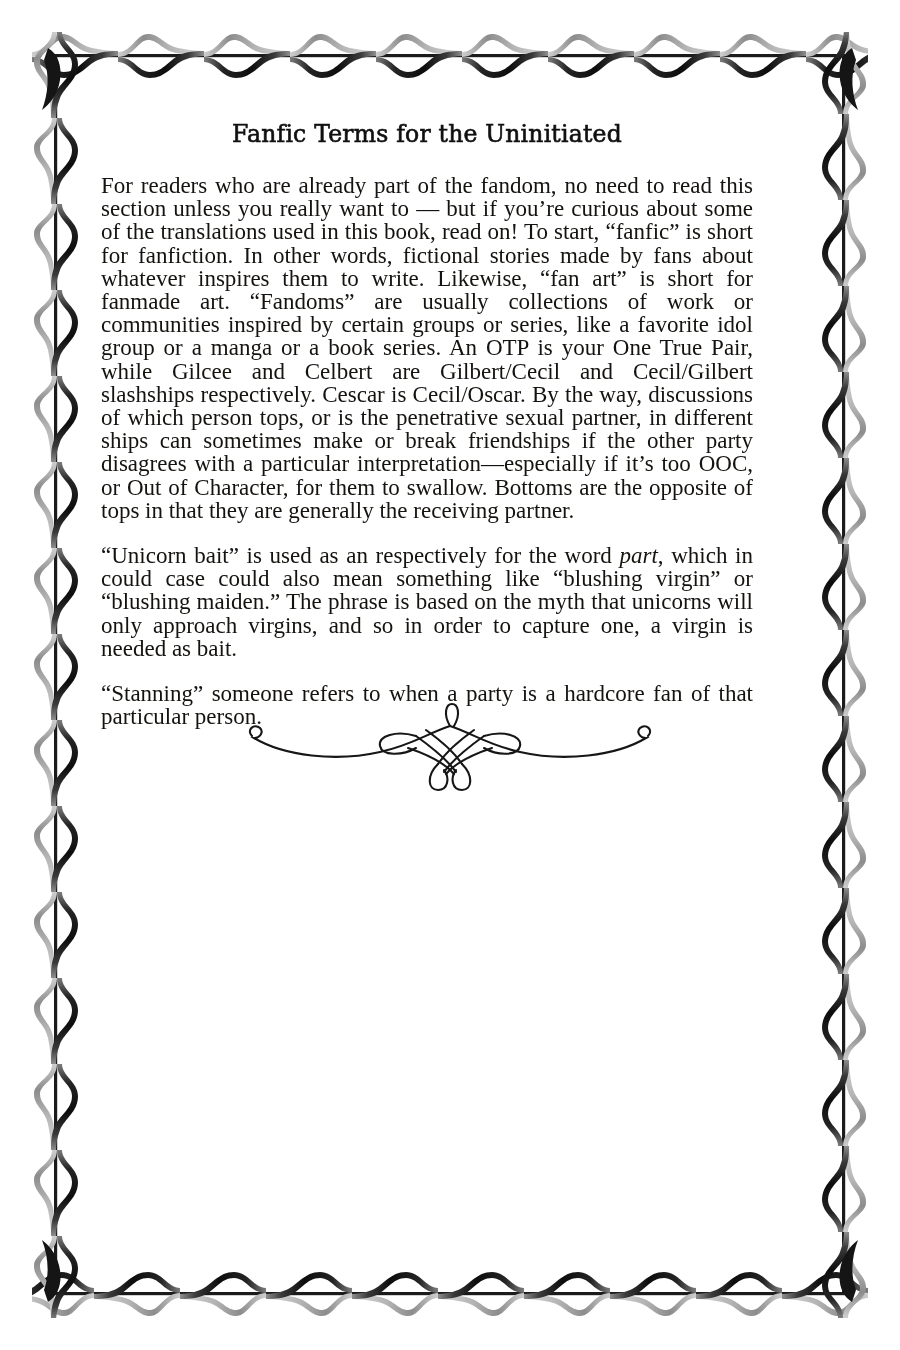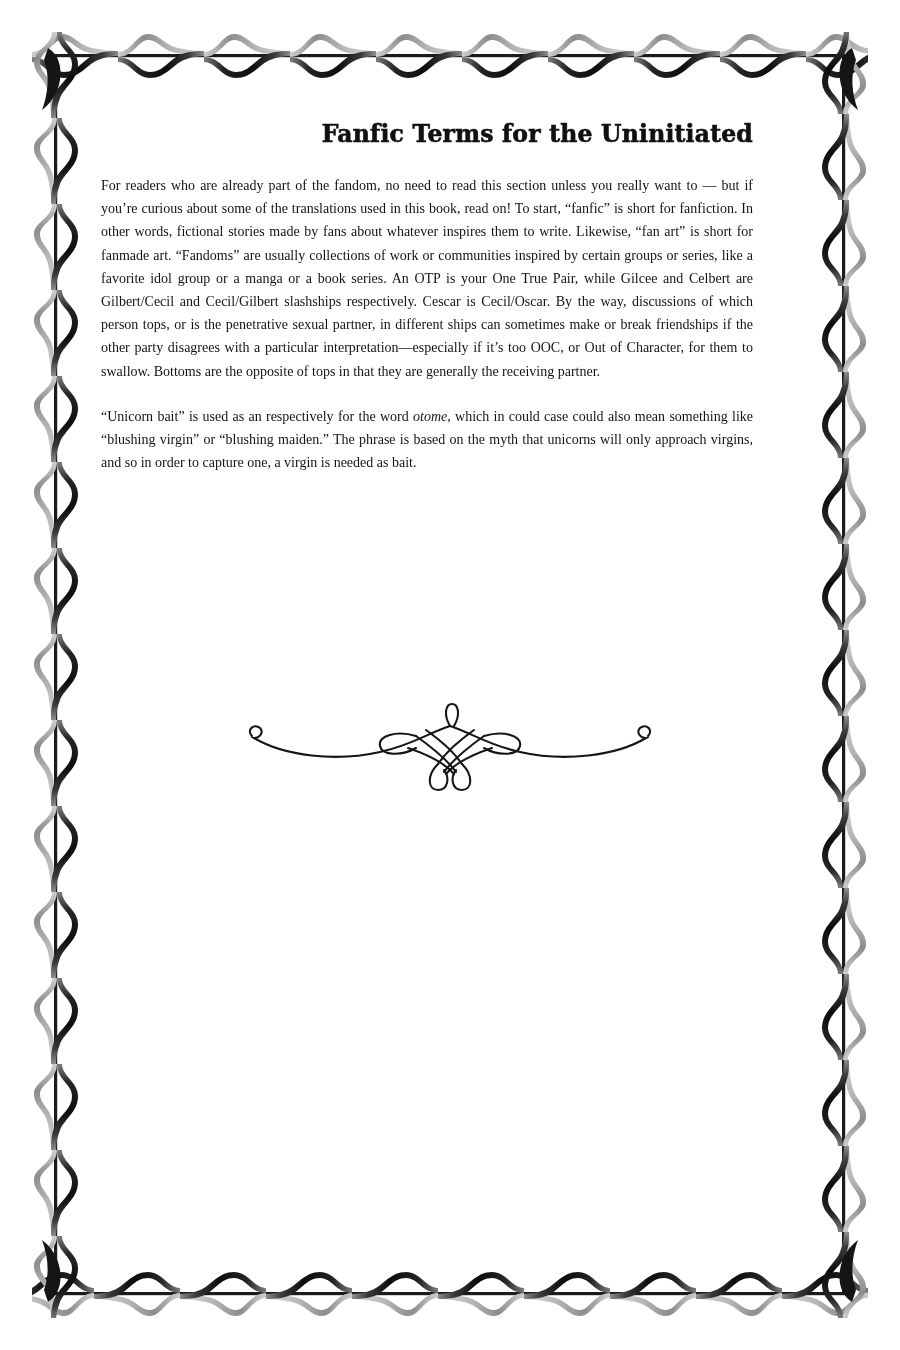--- a/index.html
+++ b/index.html
@@ -42,32 +42,32 @@
   
   .content {
     position: absolute;
     left: 101px;
     top: 120px;
     width: 652px;
   }
 
   .page-title {
     font-family: "DejaVu Serif", "Liberation Serif", serif;
-    font-weight: 700;
+    font-weight: 400;
     font-size: 23.5px;
     letter-spacing: 0.2px;
-    text-align: right;
+    text-align: center;
     margin: 0 0 26px 0;
     color: #101010;
     -webkit-text-stroke: 0.62px #101010;
   }
 
   .body-copy p {
     margin: 0 0 22px 0;
-    font-size: 14px;
+    font-size: 23px;
     line-height: 23.2px;
     text-align: justify;
     text-justify: inter-word;
     hyphens: none;
     color: #15130f;
   }
   .body-copy p:last-child { margin-bottom: 0; }
   .body-copy em { font-style: italic; }
 
   
@@ -164,21 +164,22 @@
         <path d="M16,1270 C26,1264 30,1252 28,1238 C26,1224 18,1214 10,1208 C16,1224 18,1242 12,1258 Z"></path>
         <path d="M820,1270 C810,1264 806,1252 808,1238 C810,1224 818,1214 826,1208 C820,1224 818,1242 824,1258 Z"></path>
       </g>
     </svg>
   </div>
 
   <div class="content">
     <h1 class="page-title">Fanfic Terms for the Uninitiated</h1>
     <div class="body-copy">
         <p><span>For readers who are already part of the fandom, no need to read this section unless you really want to — but if you’re curious about some of the translations used in this book, read on! To start, “fanfic” is short for fanfiction. In other words, fictional stories made by fans about whatever inspires them to write. Likewise, “fan art” is short for fanmade art. “Fandoms” are usually collections of work or communities inspired by certain groups or series, like a favorite idol group or a manga or a book series. An OTP is your One True Pair, while Gilcee and Celbert are Gilbert/Cecil and Cecil/Gilbert slashships respectively. Cescar is Cecil/Oscar. By the way, discussions of which person tops, or is the penetrative sexual partner, in different ships can sometimes make or break friendships if the other party disagrees with a particular interpretation—especially if it’s too OOC, or Out of Character, for them to swallow. Bottoms are the opposite of tops in that they are generally the receiving partner.</span></p>
-        <p><span>“Unicorn bait” is used as an respectively for the word </span><em>otome</em><span>, which in could case could also mean something like “blushing virgin” or “blushing maiden.” The phrase is based on the myth that unicorns will only approach virgins, and so in order to capture one, a virgin is needed as bait.</span></p>
+        <p><span>“Unicorn bait” is used as an respectively for the word </span><em>part</em><span>, which in could case could also mean something like “blushing virgin” or “blushing maiden.” The phrase is based on the myth that unicorns will only approach virgins, and so in order to capture one, a virgin is needed as bait.</span></p>
+        <p><span>“Stanning” someone refers to when a party is a hardcore fan of that particular person.</span></p>
       </div>
   </div>
 
   <div class="ornament">
     <svg viewBox="0 0 420 100" aria-hidden="true">
       <g fill="none" stroke="#161616" stroke-width="2.1" stroke-linecap="round">
 
         <path d="M12,36 C6,30 14,23 20,28 C24,32 20,38 14,38 C44,56 96,62 140,52
                  C172,45 186,34 210,26"></path>
         <path d="M408,36 C414,30 406,23 400,28 C396,32 400,38 406,38 C376,56 324,62 280,52

